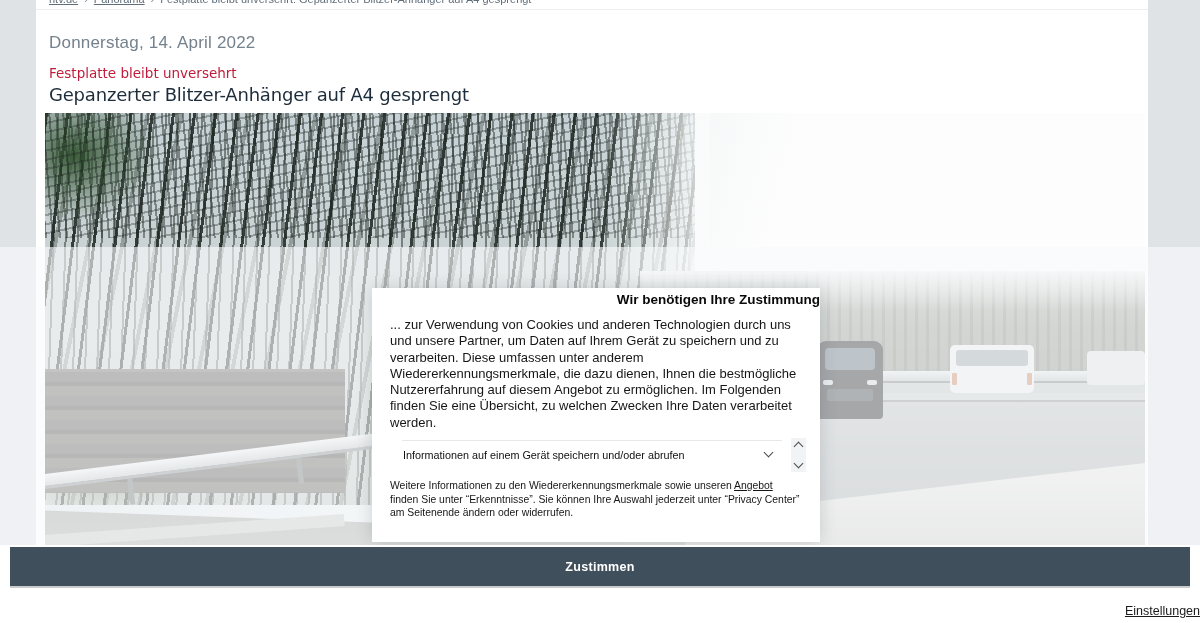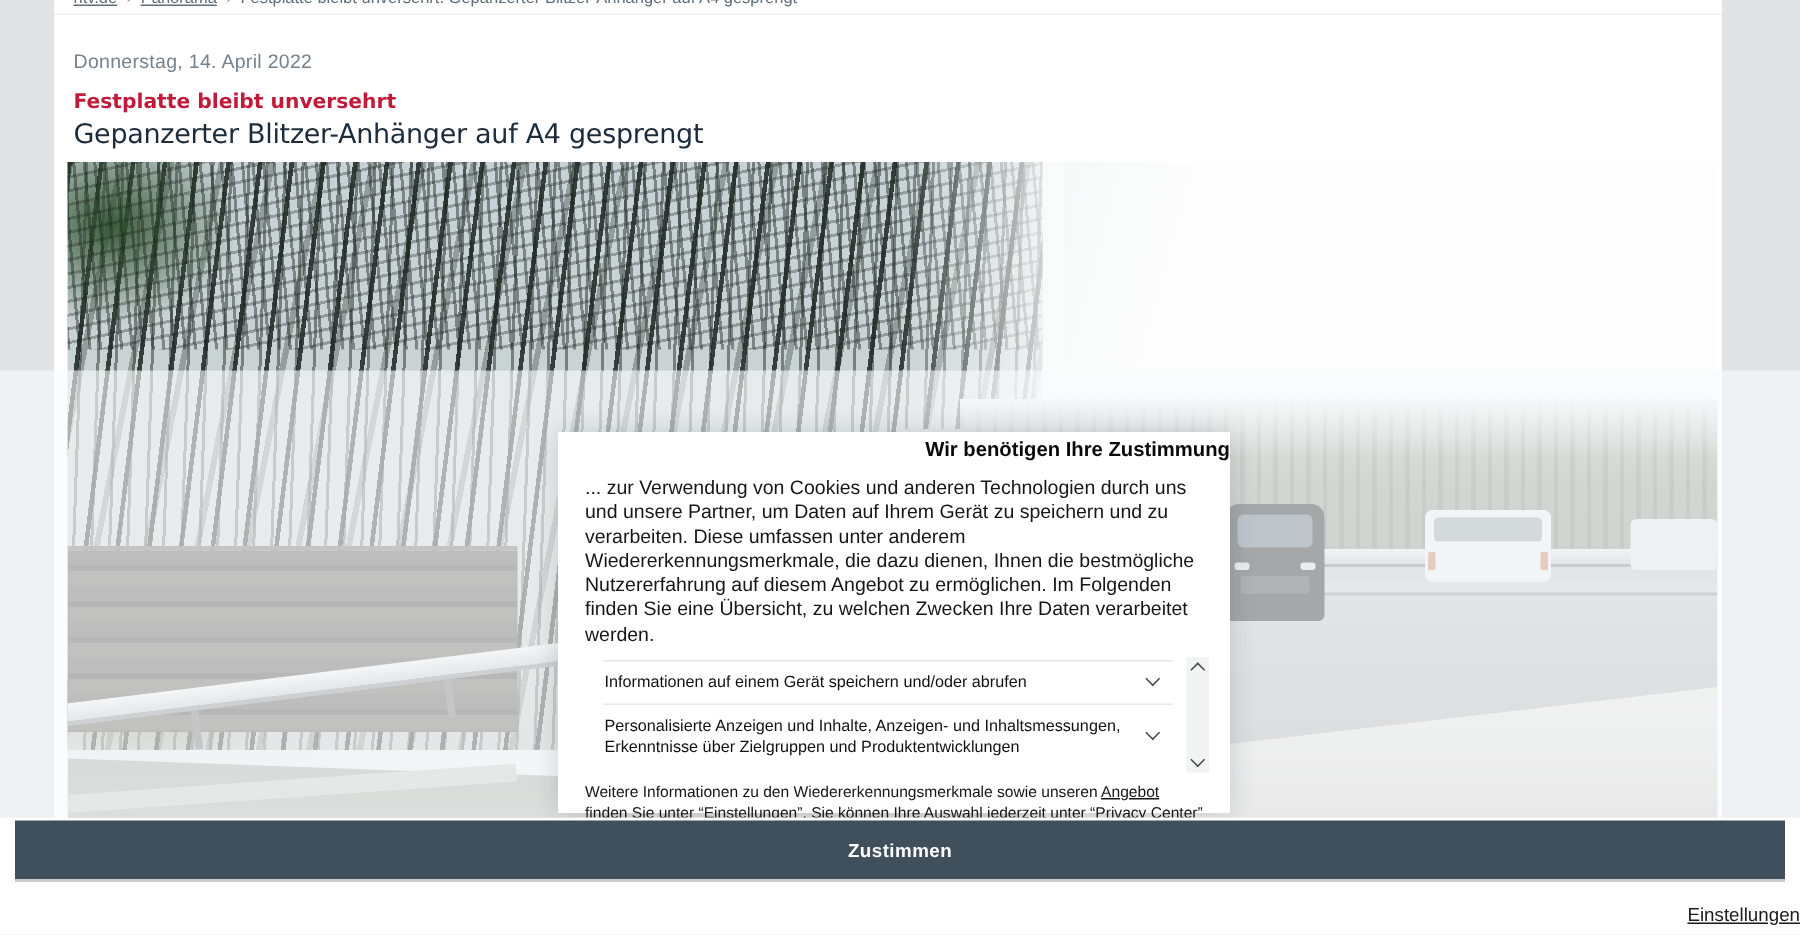--- a/index.html
+++ b/index.html
@@ -7,22 +7,22 @@
   body {
     width:1200px; height:623px; position:relative; overflow:hidden;
     background:#dfe3e6; font-family:"Liberation Sans", sans-serif;
   }
   
   .content { position:absolute; left:36px; top:0; width:1112px; height:545px; background:#fff; }
   .crumb-clip { height:10px; overflow:hidden; border-bottom:1px solid #eceef0; padding-left:13px; }
   .crumb-inner { margin-top:-7px; font-size:11px; color:#5f6e7a; white-space:nowrap; }
   .crumb-link { text-decoration:underline; cursor:pointer; }
   .crumb-sep { padding:0 6px; color:#8a959e; }
-  .art-date { margin:23px 0 0 13px; font-size:13px; color:#74828d; letter-spacing:.2px; }
-  .art-kicker { margin:12px 0 0 13px; font-size:13.5px; font-weight:bold; color:#c01b3a;
+  .art-date { margin:23px 0 0 13px; font-size:17px; color:#74828d; letter-spacing:.2px; }
+  .art-kicker { margin:12px 0 0 13px; font-size:13.5px; font-weight:normal; color:#c01b3a;
     font-family:"DejaVu Sans", sans-serif; }
   .art-headline { margin:3px 0 0 13px; font-size:18px; font-weight:normal; color:#1d2c3a;
     font-family:"DejaVu Sans", sans-serif; letter-spacing:-.2px; }
   
   .photo { position:relative; margin:8px 0 0 9px; width:1100px; height:448px; overflow:hidden;
     background:linear-gradient(105deg,#dde4e7 0%,#eef2f3 45%,#fdfdfd 62%); }
   .photo > div { position:absolute; }
   .ph-trees-left { left:0; top:0; width:650px; height:392px;
     background:
       radial-gradient(ellipse 120px 95px at 30px 42px, rgba(47,82,45,.92), rgba(47,82,45,0) 70%),
@@ -159,30 +159,26 @@
 <div class="backdrop"></div>
 
 <div class="dialog">
   <div class="dlg-title">Wir benötigen Ihre Zustimmung</div>
   <div class="dlg-intro">... zur Verwendung von Cookies und anderen Technologien durch uns und unsere Partner, um Daten auf Ihrem Gerät zu speichern und zu verarbeiten. Diese umfassen unter anderem Wiedererkennungsmerkmale, die dazu dienen, Ihnen die bestmögliche Nutzererfahrung auf diesem Angebot zu ermöglichen. Im Folgenden finden Sie eine Übersicht, zu welchen Zwecken Ihre Daten verarbeitet werden.</div>
   <div class="dlg-acc">
     <div class="acc-row">
       <span>Informationen auf einem Gerät speichern und/oder abrufen</span>
       <span class="chev"></span>
     </div>
-    <div class="acc-row">
-      <span>Personalisierte Anzeigen und Inhalte, Anzeigen- und Inhaltsmessungen, Erkenntnisse über Zielgruppen und Produktentwicklungen</span>
-      <span class="chev"></span>
-    </div>
     <div class="acc-scrollbar">
       <span class="chev up"></span>
       <span class="chev down"></span>
     </div>
   </div>
-  <div class="dlg-footer"><span>Weitere Informationen zu den Wiedererkennungsmerkmale sowie unseren </span><span class="dlg-link">Angebot</span><span> finden Sie unter “Einstellungen”. Sie können Ihre Auswahl jederzeit unter “Privacy Center” am Seitenende ändern oder widerrufen.</span></div>
+  <div class="dlg-footer"><span>Weitere Informationen zu den Wiedererkennungsmerkmale sowie unseren </span><span class="dlg-link">Angebot</span><span> finden Sie unter “Erkenntnisse”. Sie können Ihre Auswahl jederzeit unter “Privacy Center” am Seitenende ändern oder widerrufen.</span></div>
 </div>
 
 <div class="consent-sheet">
   <div class="accept-btn">Zustimmen</div>
   <div class="settings-row">
     <span class="settings-link">Einstellungen</span>
   </div>
 </div>
 
 </body></html>

